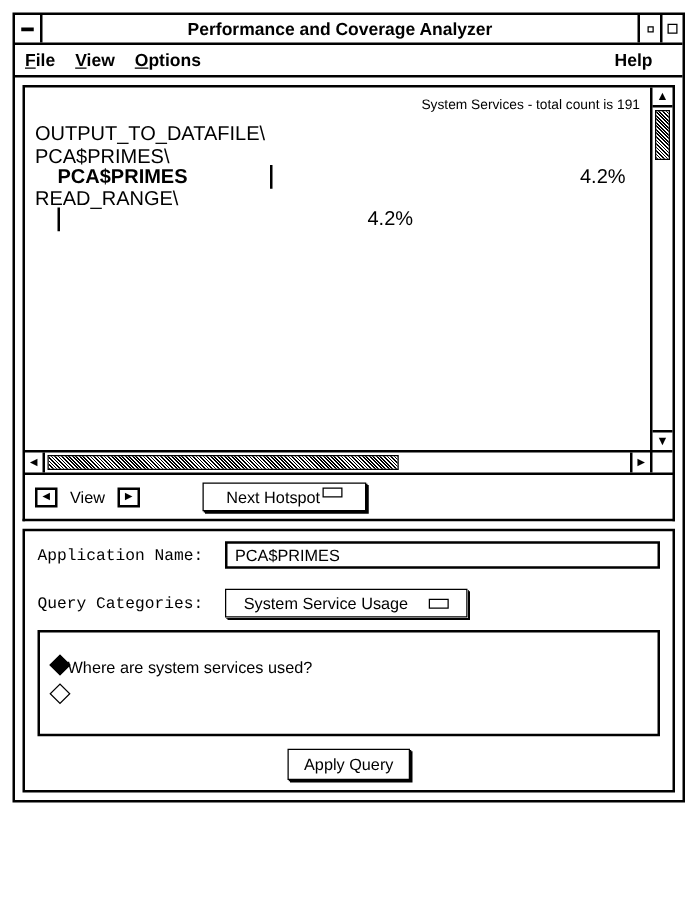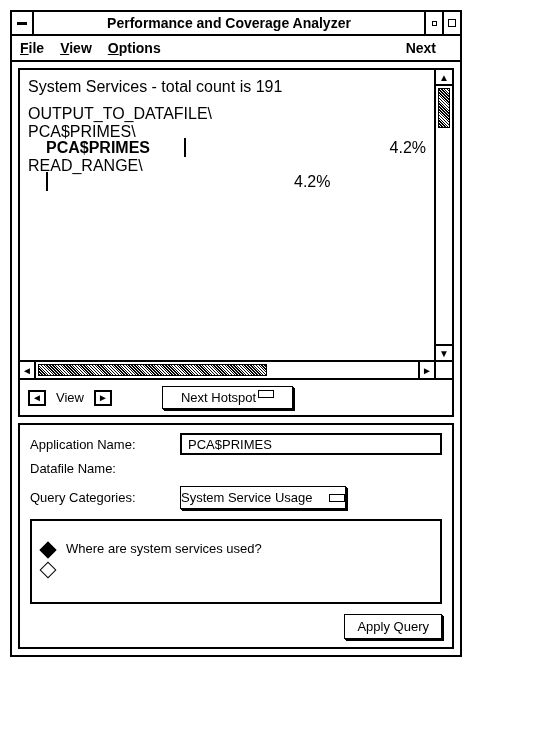--- a/index.html
+++ b/index.html
@@ -5,21 +5,21 @@
   * { box-sizing: border-box; }
   body {
     margin: 0;
     padding: 10px;
     font-family: "Helvetica", Arial, sans-serif;
     font-size: 13px;
     background: #fff;
     color: #000;
   }
   .window {
-    width: 452px;
+    width: 538px;
     border: 2px solid #000;
     background: #fff;
   }
   .titlebar {
     display: flex;
     align-items: stretch;
     border-bottom: 2px solid #000;
     height: 24px;
   }
   .titlebar-left {
@@ -67,22 +67,22 @@
   .chart-inner {
     display:flex;
     height: 290px;
   }
   .chart-body {
     flex:1;
     padding: 6px 8px 0 8px;
     overflow:hidden;
   }
   .chart-title {
-    text-align:left;
-    font-size:16px;
+    text-align:right;
+    font-size:11px;
     margin: 2px 0 10px 0;
   }
   .row-group { font-size:16px; line-height:16px;}
   .row-parent { margin-top:2px;}
   .row-child {
     display:flex;
     align-items:center;
     padding-left: 18px;
     font-weight:bold;
     margin-bottom:2px;
@@ -151,39 +151,39 @@
     padding:3px 18px;
     display:inline-flex;align-items:flex-start;gap:2px;
     font-size:13px;
   }
   .dd-ind{width:16px;height:8px;border:1px solid #000;display:inline-block;}
   
   .form-frame{
     border:2px solid #000;margin-top:6px;padding:8px 10px;
   }
   .form-row{display:flex;align-items:center;margin-bottom:6px;font-size:13px;}
-  .form-row .flabel{width:150px;}
+  .form-row .flabel{width:150px;font-family:Liberation Mono, monospace;}
   .text-input{
     flex:1;border:2px solid #000;padding:2px 6px;font-family:inherit;font-size:13px;height:22px;
   }
   .select-btn{
     border:1px solid #000;
     box-shadow:1px 1px 0 #000,2px 2px 0 #000;
-    padding:3px 0;display:inline-flex;align-items:center;gap:16px;font-size:13px;
+    padding:3px 14px;display:inline-flex;align-items:center;gap:16px;font-size:13px;
   }
   .radio-frame{
     border:2px solid #000;margin-top:10px;padding:12px 10px 18px 10px;
   }
-  .radio-row{display:flex;align-items:flex-end;gap:12px;margin:8px 0;font-size:13px;}
+  .radio-row{display:flex;align-items:flex-start;gap:0;margin:8px 0;font-size:13px;}
   .diamond{
     width:12px;height:12px;border:1.5px solid #000;transform:rotate(45deg);
     display:inline-block;
   }
   .diamond.filled{background:#000;}
-  .apply-row{display:flex;justify-content:flex-end;margin-top:10px;}
+  .apply-row{display:flex;justify-content:center;margin-top:10px;}
   .apply-btn{
     border:1px solid #000;box-shadow:1px 1px 0 #000,2px 2px 0 #000;
     padding:4px 12px;font-size:13px;
   }
 </style>
 </head>
 <body>
 
 <div class="window">
 
@@ -200,21 +200,21 @@
           <span class="sq" style="width:8px;height:8px;"></span>
         </div>
     </div>
   </div>
 
   <div class="menubar">
     <span class="menu-item"><u>F</u><span></span>ile</span>
     <span class="menu-item"><u>V</u>iew</span>
     <span class="menu-item"><u>O</u>ptions</span>
     <span class="spacer"></span>
-    <span class="menu-item">Next</span>
+    <span class="menu-item">Help</span>
   </div>
 
   <div class="client">
 
     <div class="chart-frame">
       <div class="chart-inner">
         <div class="chart-body">
           <div class="chart-title">System Services - total count is 191</div>
 
           <div class="row-group">
@@ -265,21 +265,20 @@
         <span class="dd-ind"></span>
       </span>
     </div>
 
     <div class="form-frame">
       <div class="form-row">
         <span class="flabel">Application Name:</span>
         <input class="text-input" value="PCA$PRIMES" style="">
       </div>
       <div class="form-row">
-        <span class="flabel">Datafile Name:</span>
       </div>
       <div class="form-row" style="margin-top:10px;align-items:center;">
         <span class="flabel">Query Categories:</span>
         <span class="select-btn">
           <span>System Service Usage</span>
           <span class="dd-ind"></span>
         </span>
       </div>
 
       <div class="radio-frame">

